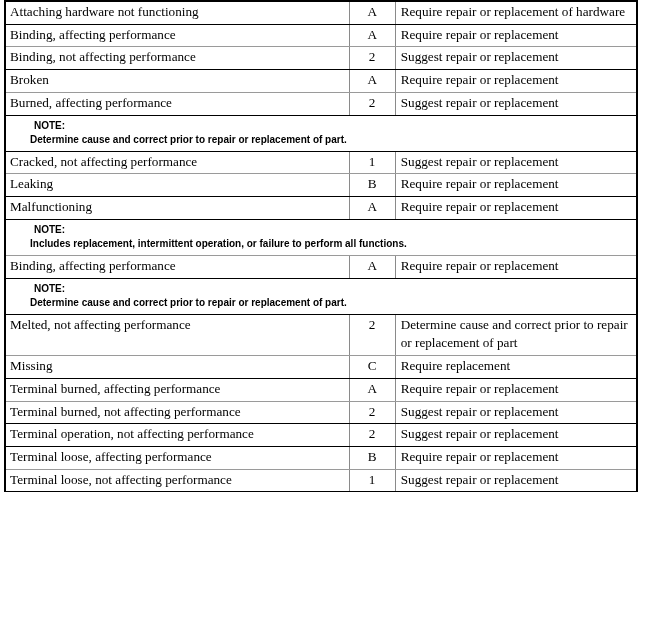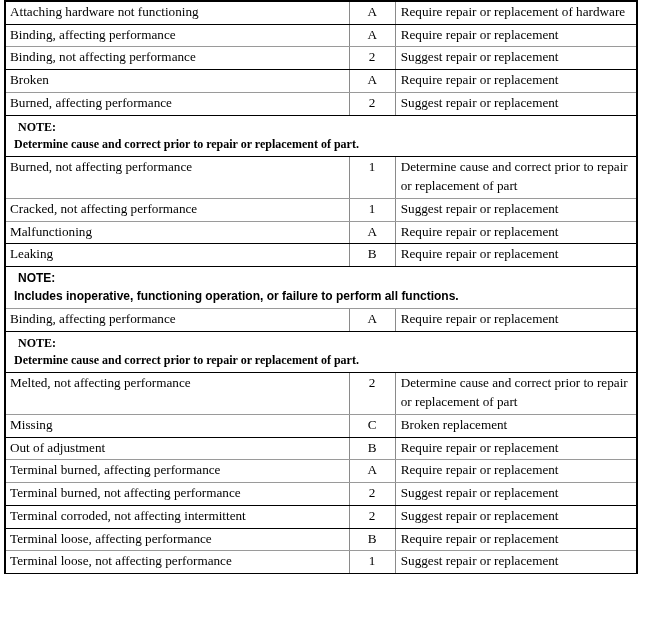--- a/index.html
+++ b/index.html
@@ -39,40 +39,40 @@
     padding: 1px 3px 2px 4px;
     font-size: 13.2px;
     line-height: 1.42;
     color: #000000;
     vertical-align: top;
     border-right: 1px solid #8a8a8a;
   }
   td:last-child { border-right: none; }
 
   
-  tr.rule-dark > td { border-bottom: 1.6px solid #000000; font-family: Liberation Serif, serif; }
+  tr.rule-dark > td { border-bottom: 1.6px solid #000000; }
   tr.rule-light > td { border-bottom: 1.4px solid #9a9a9a; }
 
   td.code {
     text-align: center;
     padding-left: 0;
     padding-right: 0;
   }
 
   td.action {
     padding-left: 5px;
   }
 
   
   td.note {
     font-family: "Liberation Sans", "DejaVu Sans", sans-serif;
     font-weight: bold;
-    font-size: 12px;
+    font-size: 10px;
     line-height: 1.45;
-    padding: 3px 4px 3px 8px;
+    padding: 3px 4px 3px 24px;
     border-right: none;
   }
   td.note .note-title {
     display: block;
     padding-left: 4px;
   }
   td.note .note-body {
     display: block;
     padding-left: 0px;
   }
@@ -112,43 +112,38 @@
         <td class="code">2</td>
         <td class="action">Suggest repair or replacement</td>
       </tr>
       <tr class="rule-dark">
         <td class="note" colspan="3">
           <span class="note-title">NOTE:</span>
           <span class="note-body">Determine cause and correct prior to repair or replacement of part.</span>
         </td>
       </tr>
       <tr class="rule-light">
-        <td class="defect">Burned, not affecting performance</td>
-        <td class="code">1</td>
-        <td class="action">Determine cause and correct prior to repair or replacement of part</td>
-      </tr>
-      <tr class="rule-light">
         <td class="defect">Cracked, not affecting performance</td>
         <td class="code">1</td>
         <td class="action">Suggest repair or replacement</td>
+      </tr>
+      <tr class="rule-dark">
+        <td class="defect">Leaking</td>
+        <td class="code">B</td>
+        <td class="action">Require repair or replacement</td>
       </tr>
       <tr class="rule-dark">
         <td class="defect">Malfunctioning</td>
         <td class="code">A</td>
         <td class="action">Require repair or replacement</td>
       </tr>
-      <tr class="rule-dark">
-        <td class="defect">Leaking</td>
-        <td class="code">B</td>
-        <td class="action">Require repair or replacement</td>
-      </tr>
       <tr class="rule-light">
         <td class="note" colspan="3">
           <span class="note-title">NOTE:</span>
-          <span class="note-body">Includes inoperative, functioning operation, or failure to perform all functions.</span>
+          <span class="note-body">Includes replacement, intermittent operation, or failure to perform all functions.</span>
         </td>
       </tr>
       <tr class="rule-dark">
         <td class="defect">Binding, affecting performance</td>
         <td class="code">A</td>
         <td class="action">Require repair or replacement</td>
       </tr>
       <tr class="rule-dark">
         <td class="note" colspan="3">
           <span class="note-title">NOTE:</span>
@@ -156,39 +151,34 @@
         </td>
       </tr>
       <tr class="rule-light">
         <td class="defect">Melted, not affecting performance</td>
         <td class="code">2</td>
         <td class="action">Determine cause and correct prior to repair or replacement of part</td>
       </tr>
       <tr class="rule-dark">
         <td class="defect">Missing</td>
         <td class="code">C</td>
-        <td class="action">Broken replacement</td>
-      </tr>
-      <tr class="rule-light">
-        <td class="defect">Out of adjustment</td>
-        <td class="code">B</td>
-        <td class="action">Require repair or replacement</td>
+        <td class="action">Require replacement</td>
       </tr>
       <tr class="rule-light">
         <td class="defect">Terminal burned, affecting performance</td>
         <td class="code">A</td>
         <td class="action">Require repair or replacement</td>
       </tr>
       <tr class="rule-dark">
         <td class="defect">Terminal burned, not affecting performance</td>
         <td class="code">2</td>
         <td class="action">Suggest repair or replacement</td>
       </tr>
       <tr class="rule-dark">
-        <td class="defect">Terminal corroded, not affecting intermittent</td>
+        <td class="defect">Terminal operation, not affecting performance</td>
         <td class="code">2</td>
         <td class="action">Suggest repair or replacement</td>
       </tr>
       <tr class="rule-light">
         <td class="defect">Terminal loose, affecting performance</td>
         <td class="code">B</td>
         <td class="action">Require repair or replacement</td>
       </tr>
       <tr class="rule-dark">
         <td class="defect">Terminal loose, not affecting performance</td>

